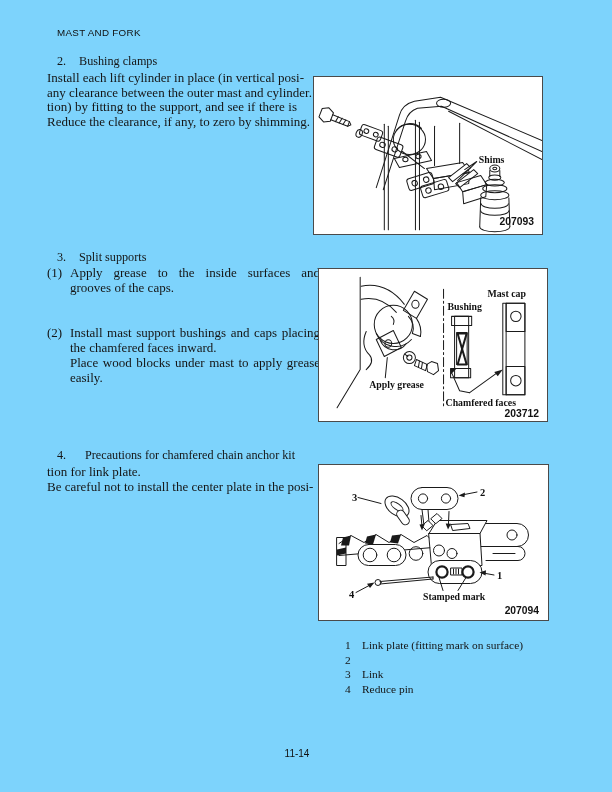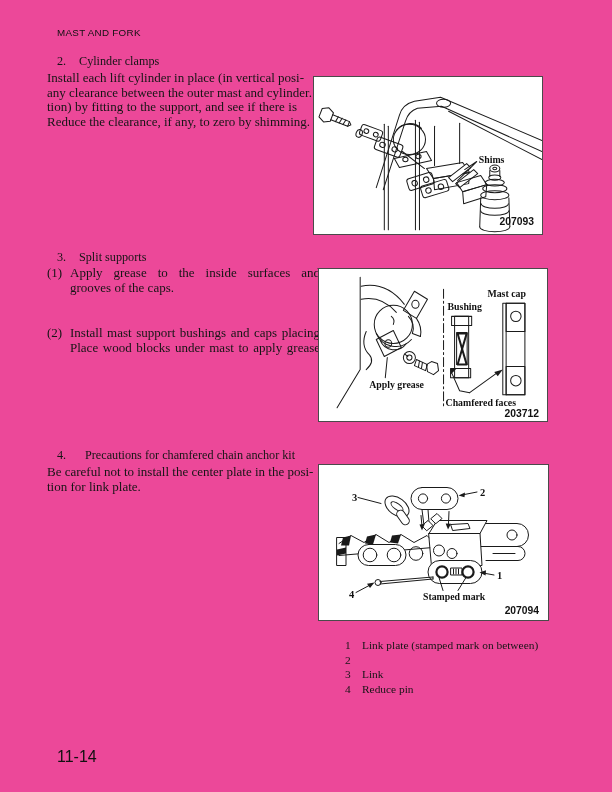--- a/index.html
+++ b/index.html
@@ -1,17 +1,17 @@
 <!DOCTYPE html>
 <html><head>
 <meta charset="utf-8">
 <style>
   html,body{margin:0;padding:0;background:#e8e8e8;}
   .page{
-    position:relative;width:612px;height:792px;background:#ec4899;
+    position:relative;width:612px;height:792px;background:#7dd3fc;
     font-family:"Liberation Serif",serif;color:#151515;overflow:hidden;
     margin:0 auto;
   }
   .abs{position:absolute;}
   
   .runhead{
     left:57px;top:27px;
     font-family:"Liberation Sans",sans-serif;font-size:9.8px;letter-spacing:.3px;color:#111;
   }
   
@@ -33,34 +33,34 @@
   .ink{fill:#1a1a1a;stroke:none;}
   .flabel{font:bold 9.8px "Liberation Serif",serif;fill:#111;}
   .fnum{font:bold 10.3px "Liberation Sans",sans-serif;fill:#111;}
   .fcall{font:bold 10.5px "Liberation Serif",serif;fill:#111;}
   
   .legend{left:345px;top:638px;font-size:11.4px;line-height:14.5px;}
   .legend-row{display:flex;}
   .legend-num{display:inline-block;width:17px;flex:0 0 auto;}
   
   .pagenum{
-    left:57px;top:748px;width:480px;text-align:left;
-    font-family:"Liberation Sans",sans-serif;font-size:16px;color:#111;
+    left:57px;top:748px;width:480px;text-align:center;
+    font-family:"Liberation Sans",sans-serif;font-size:10px;color:#111;
   }
 </style>
 </head>
 <body>
 
 <div class="page">
 
   <div class="abs runhead">MAST AND FORK</div>
 
   <div class="abs sechead" style="top:54px;">
     <span class="h-num">2.</span>
-    <span>Cylinder clamps</span>
+    <span>Bushing clamps</span>
   </div>
 
   <div class="abs bodyblock" style="top:71px;">
     <div class="bline just">Install each lift cylinder in place (in vertical posi-</div>
     <div class="bline just">any clearance between the outer mast and cylinder.</div>
     <div class="bline just">tion) by fitting to the support, and see if there is</div>
     <div class="bline">Reduce the clearance, if any, to zero by shimming.</div>
   </div>
 
   <div class="abs figframe" style="left:313px;top:76px;width:228px;height:157px;">
@@ -147,21 +147,23 @@
   </div>
 
   <div class="abs bodyblock listitem" style="top:266px;">
     <span class="li-marker">(1)</span>
     <div class="bline just">Apply grease to the inside surfaces and</div>
     <div class="bline">grooves of the caps.</div>
   </div>
   <div class="abs bodyblock listitem" style="top:297px;">
     <span class="li-marker">(2)</span>
     <div class="bline just">Install mast support bushings and caps placing</div>
+    <div class="bline">the chamfered faces inward.</div>
     <div class="bline just">Place wood blocks under mast to apply grease</div>
+    <div class="bline">easily.</div>
   </div>
 
   <div class="abs figframe" style="left:318px;top:268px;width:228px;height:152px;">
     <svg width="228" height="152" viewBox="0 0 227 151">
       <defs>
         <pattern id="hatch2" width="4.5" height="4.5" patternUnits="userSpaceOnUse" patternTransform="rotate(45)">
           <line x1="0" y1="0" x2="0" y2="4.5" stroke="#1a1a1a" stroke-width="1.2"></line>
         </pattern>
       </defs>
       <g class="ln">
@@ -224,22 +226,22 @@
       <text class="fnum" x="219" y="147" text-anchor="end">203712</text>
     </svg>
   </div>
 
   <div class="abs sechead" style="top:448px;">
     <span class="h-num w28">4.</span>
     <span>Precautions for chamfered chain anchor kit</span>
   </div>
 
   <div class="abs bodyblock" style="top:465px;">
+    <div class="bline">tion for link plate.</div>
     <div class="bline just">Be careful not to install the center plate in the posi-</div>
-    <div class="bline">tion for link plate.</div>
   </div>
 
   <div class="abs figframe" style="left:318px;top:464px;width:229px;height:155px;">
     <svg width="229" height="155" viewBox="0 0 229 154">
       <g>
         <path class="ln" d="M20,78 L32,70 L45,77 L57,69 L70,77 L82,69 L95,77 L108,70 L114,76"></path>
         <path class="ln" d="M20,90 L114,82"></path>
         <polygon class="ink" points="24,72 32,70 30,80 22,80"></polygon>
         <polygon class="ink" points="48,71 57,69 54,79 46,78"></polygon>
         <polygon class="ink" points="73,70 82,69 79,78 71,77"></polygon>
@@ -306,21 +308,21 @@
       <text class="fcall" x="178" y="113">1</text>
       <text class="fcall" x="30" y="132">4</text>
       <text class="flabel" x="104" y="134">Stamped mark</text>
       <text class="fnum" x="220" y="148" text-anchor="end">207094</text>
     </svg>
   </div>
 
   <div class="abs legend">
     <div class="legend-row">
       <span class="legend-num">1</span>
-      <span>Link plate (stamped mark on between)</span>
+      <span>Link plate (fitting mark on surface)</span>
     </div>
     <div class="legend-row">
       <span class="legend-num">2</span>
     </div>
     <div class="legend-row">
       <span class="legend-num">3</span>
       <span>Link</span>
     </div>
     <div class="legend-row">
       <span class="legend-num">4</span>

